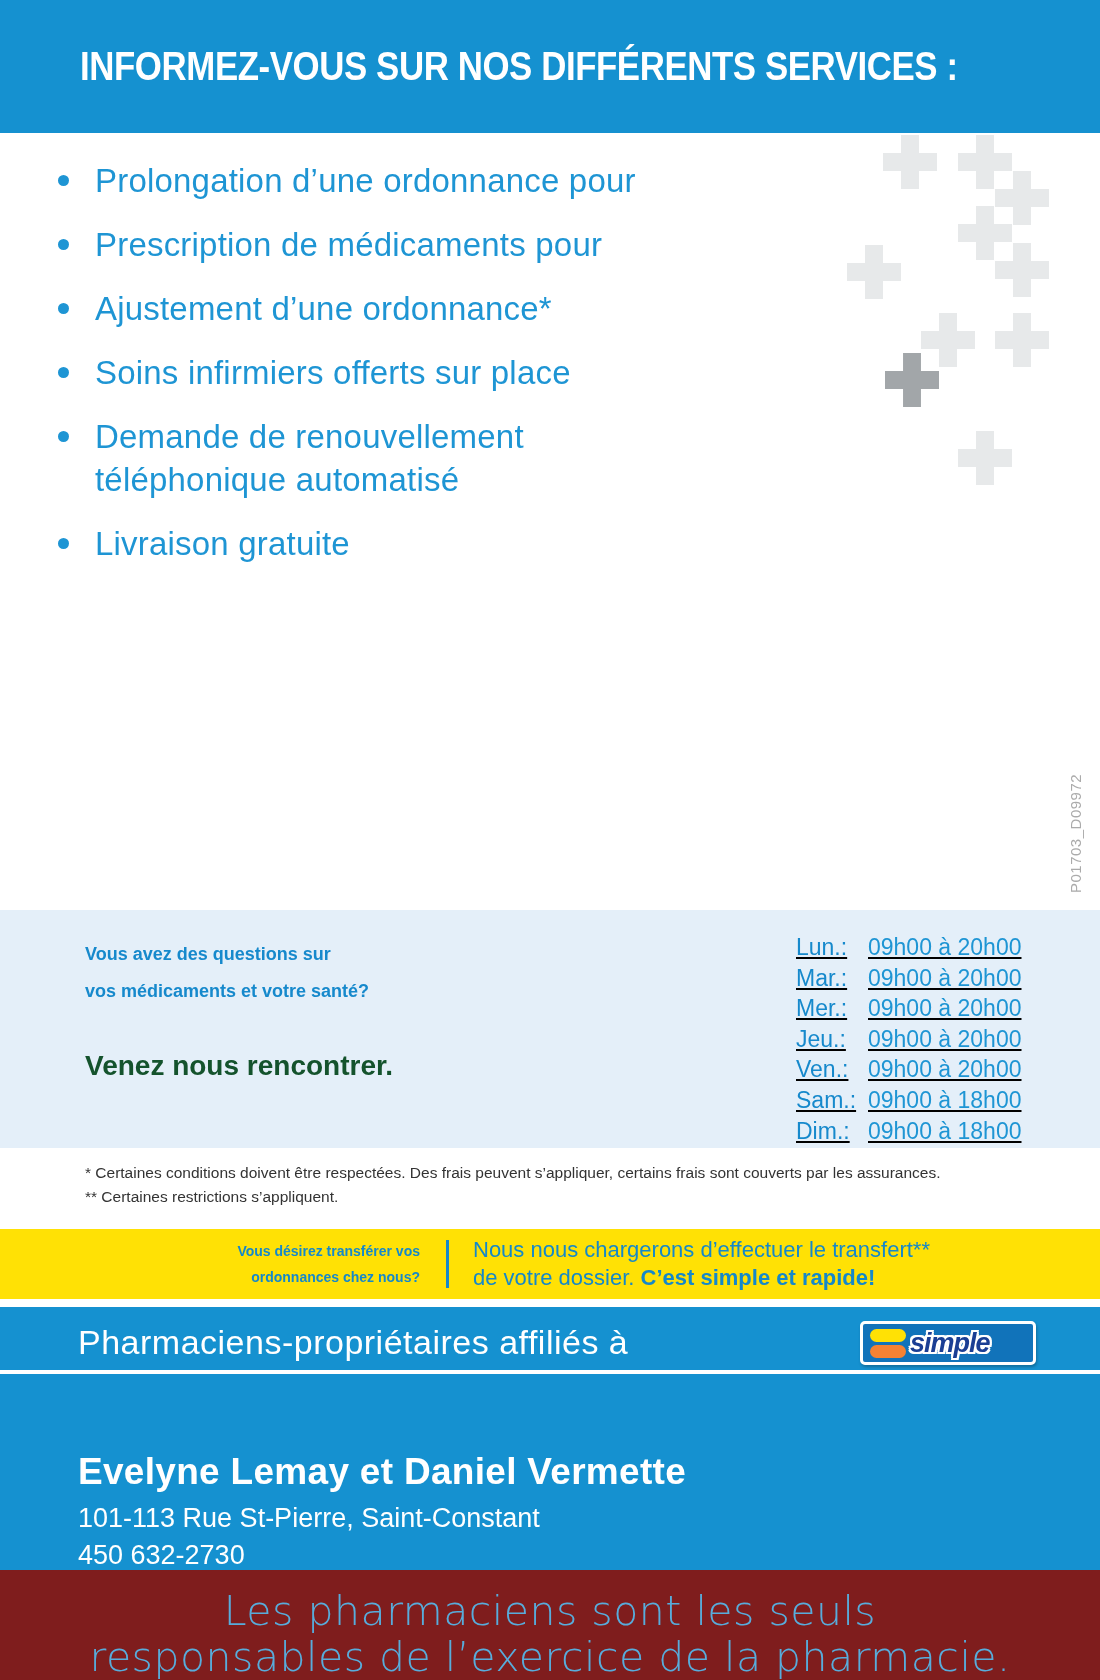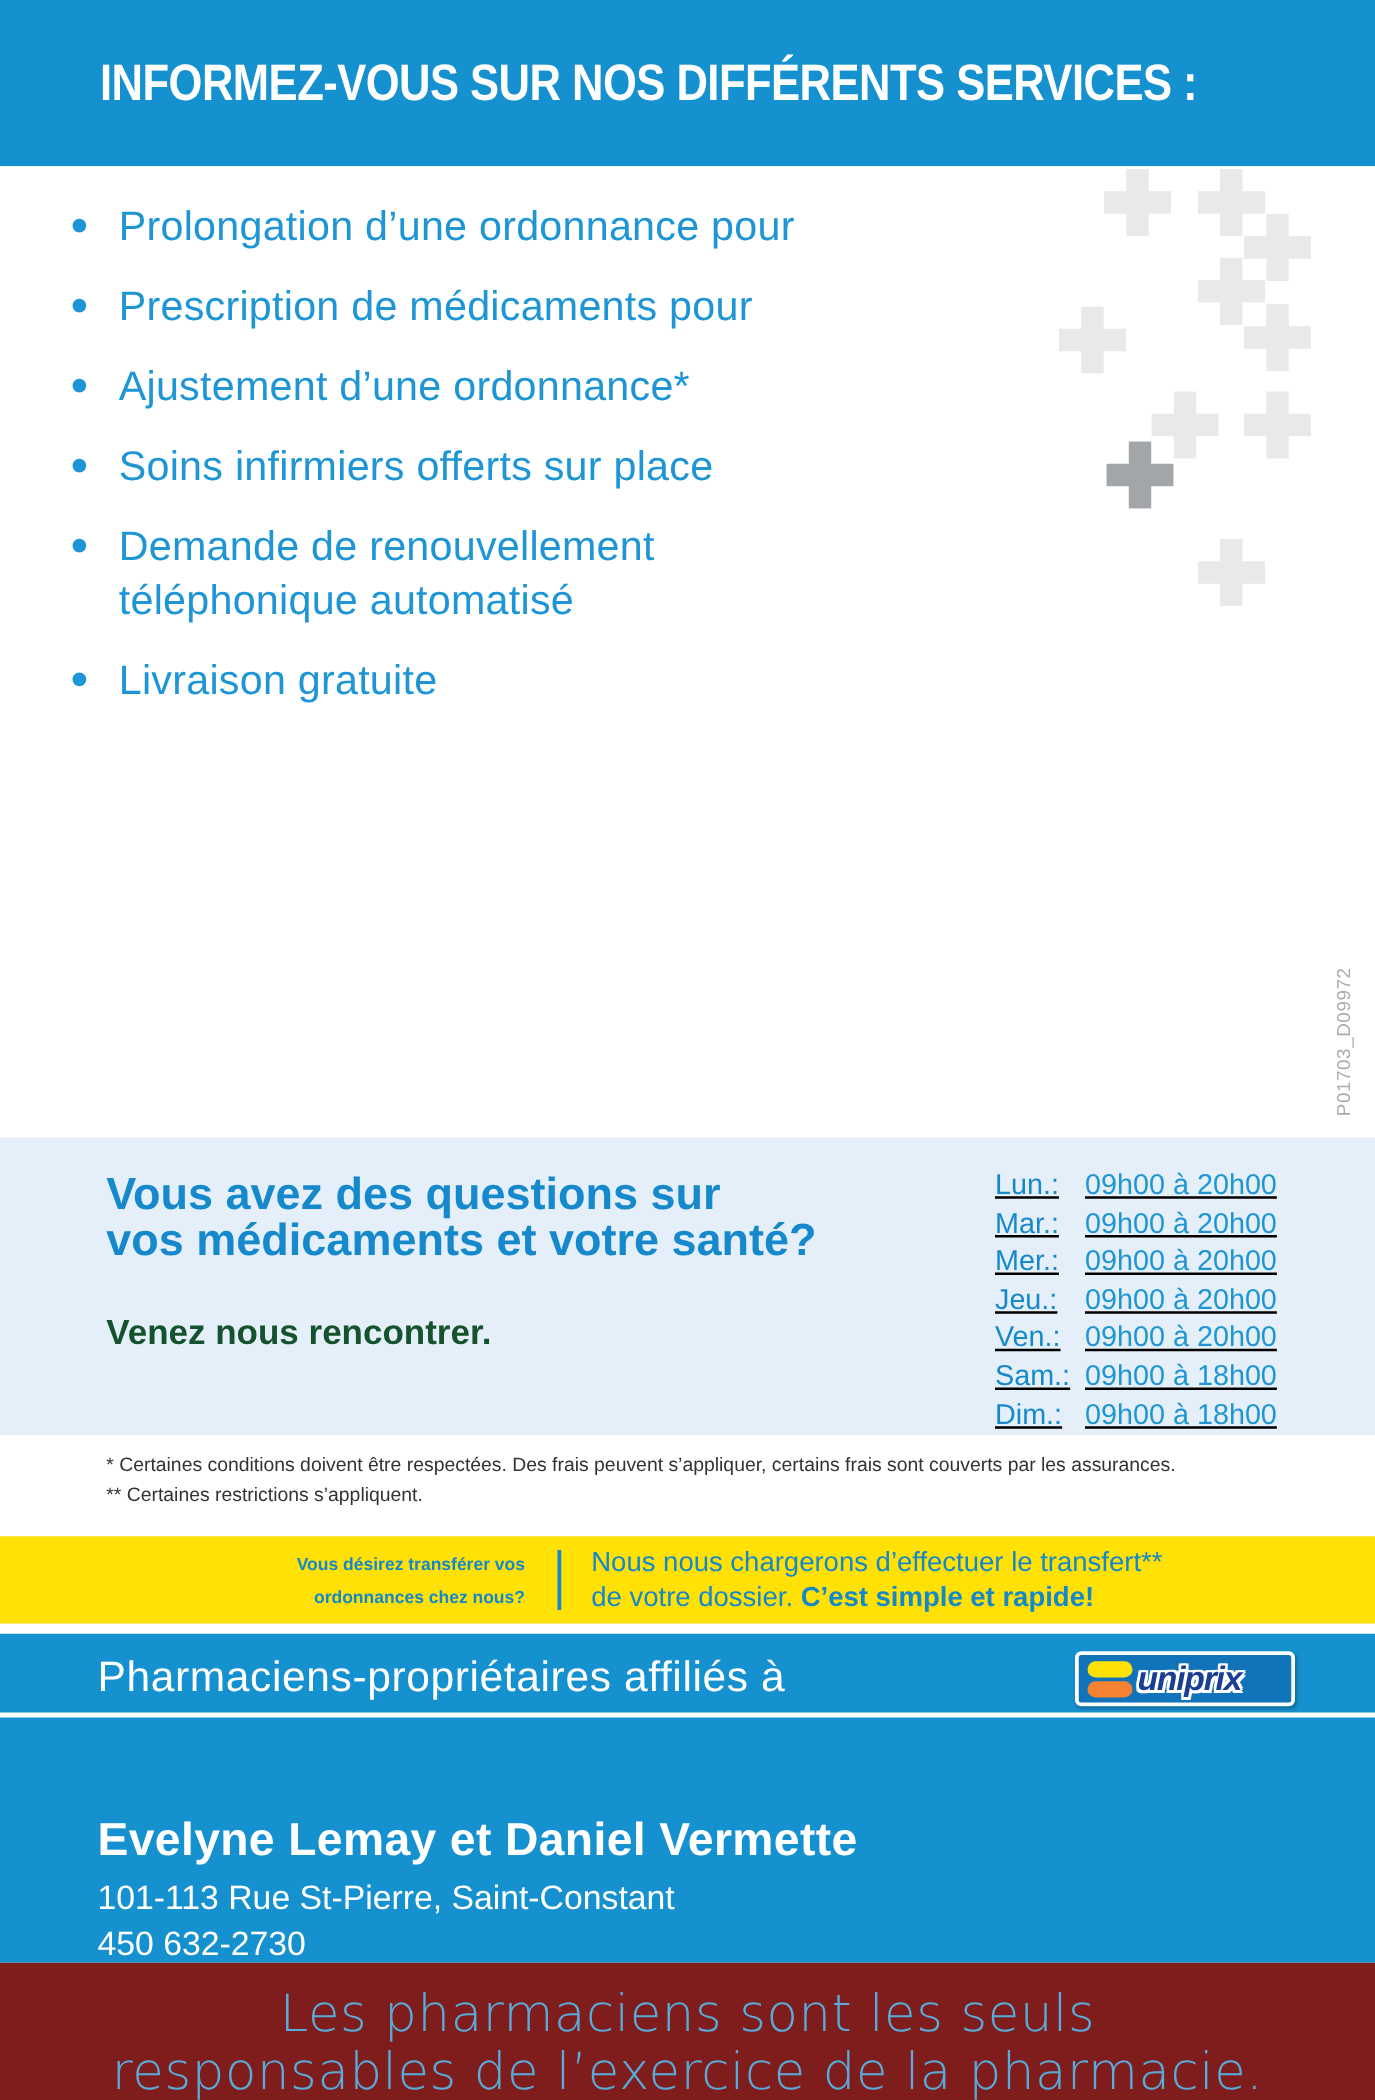--- a/index.html
+++ b/index.html
@@ -43,21 +43,21 @@
 
   .print-code {
     position: absolute; right: 16px; top: 630px; height: 130px;
     writing-mode: vertical-rl; transform: rotate(180deg);
     color: #ABABAB; font-size: 15px; letter-spacing: 0.5px; z-index: 2;
   }
 
   
   .info-band { height: 238px; background: #E4EFF9; position: relative; }
   .questions-block { position: absolute; left: 85px; top: 26px; }
-  .questions-heading { color: #1689CC; font-size: 36px; font-weight: bold; line-height: 37px; }
+  .questions-heading { color: #1689CC; font-size: 18px; font-weight: bold; line-height: 37px; }
   .meet-us { color: #14532d; font-size: 28px; font-weight: bold; margin-top: 40px; }
   .hours-table { position: absolute; left: 796px; top: 22px; }
   .hours-row { display: flex; line-height: 30.6px; text-decoration: underline; }
   .day-label { width: 72px; color: #1689CC; font-size: 23px; }
   .time-value { color: #1E95D4; font-size: 23px; }
 
   
   .footnotes { height: 81px; background: #fff; padding: 13px 0 0 85px; }
   .footnote { color: #333333; font-size: 15.5px; line-height: 24px; }
 
@@ -241,21 +241,21 @@
 
   <div class="white-gap"></div>
 
   <div class="footer-band">
     <div class="affiliation-label">Pharmaciens-propriétaires affiliés à</div>
     <div class="uniprix-logo">
       <div class="logo-bars">
         <div class="logo-bar" style="background:#FFE105"></div>
         <div class="logo-bar" style="background:#F58233"></div>
       </div>
-      <span class="brand-name">uniprix</span>
+      <span class="brand-name">simple</span>
     </div>
     <div class="footer-divider"></div>
     <div class="contact-block">
       <div class="owners-name">Evelyne Lemay et Daniel Vermette</div>
       <div class="address-line">101-113 Rue St-Pierre, Saint-Constant</div>
       <div class="phone-number">450 632-2730</div>
     </div>
   </div>
 
   <div class="disclaimer">

